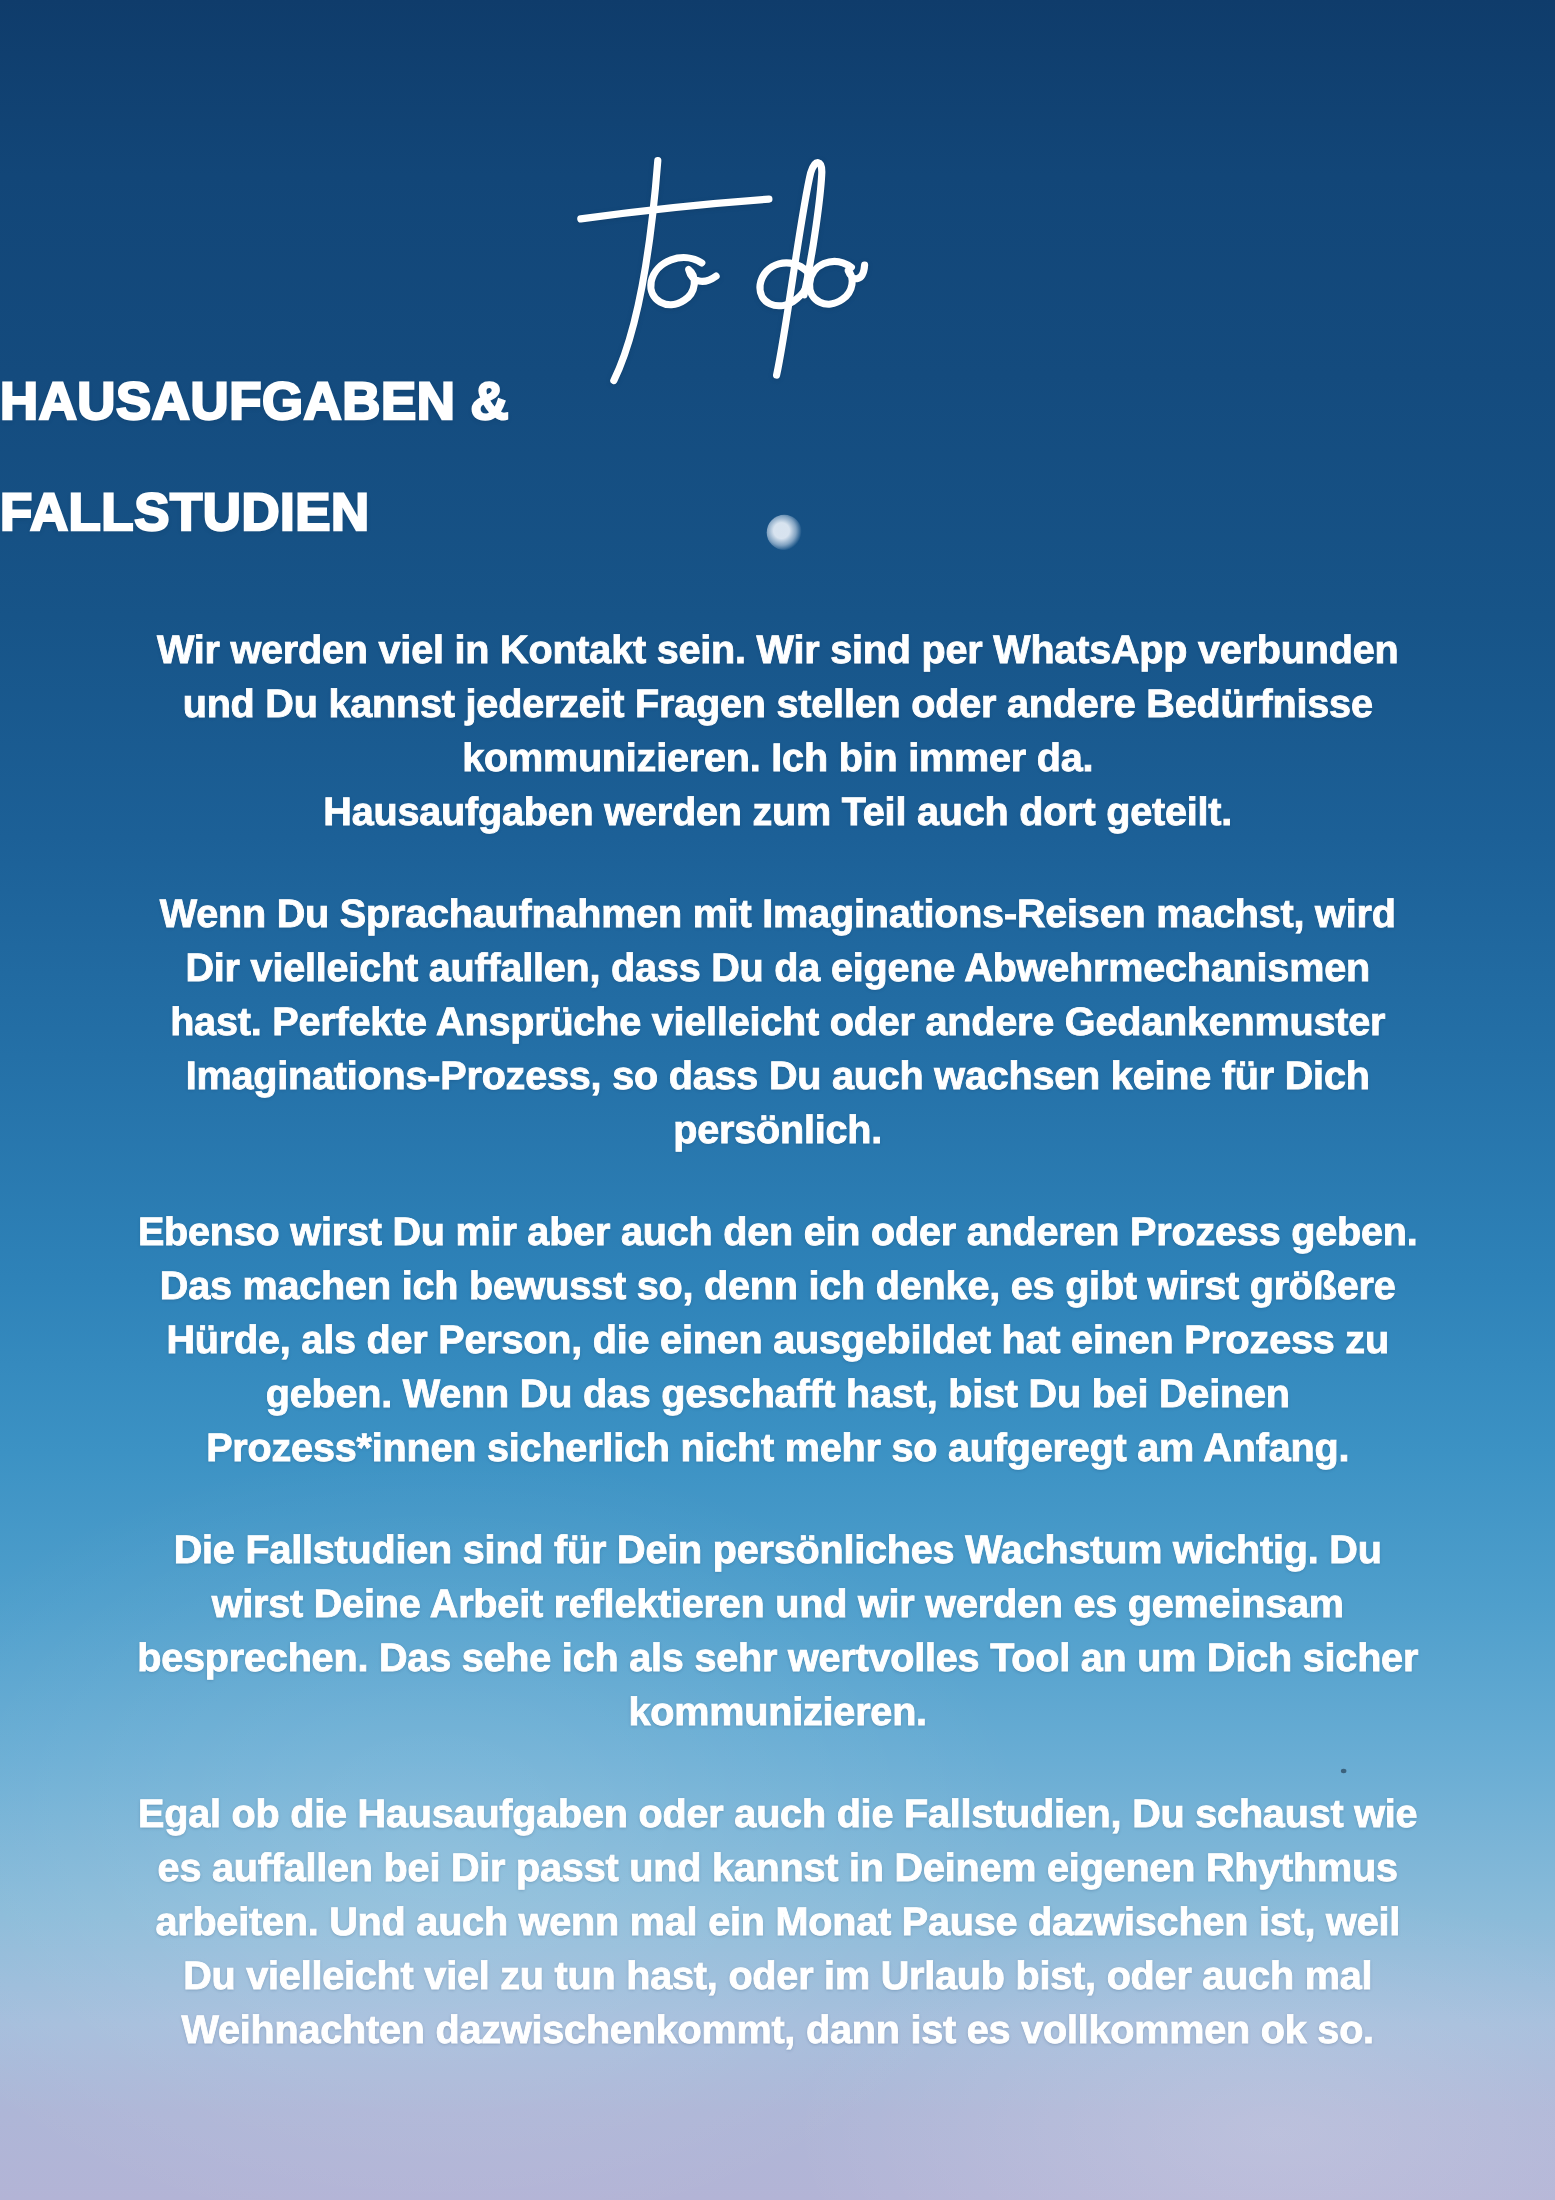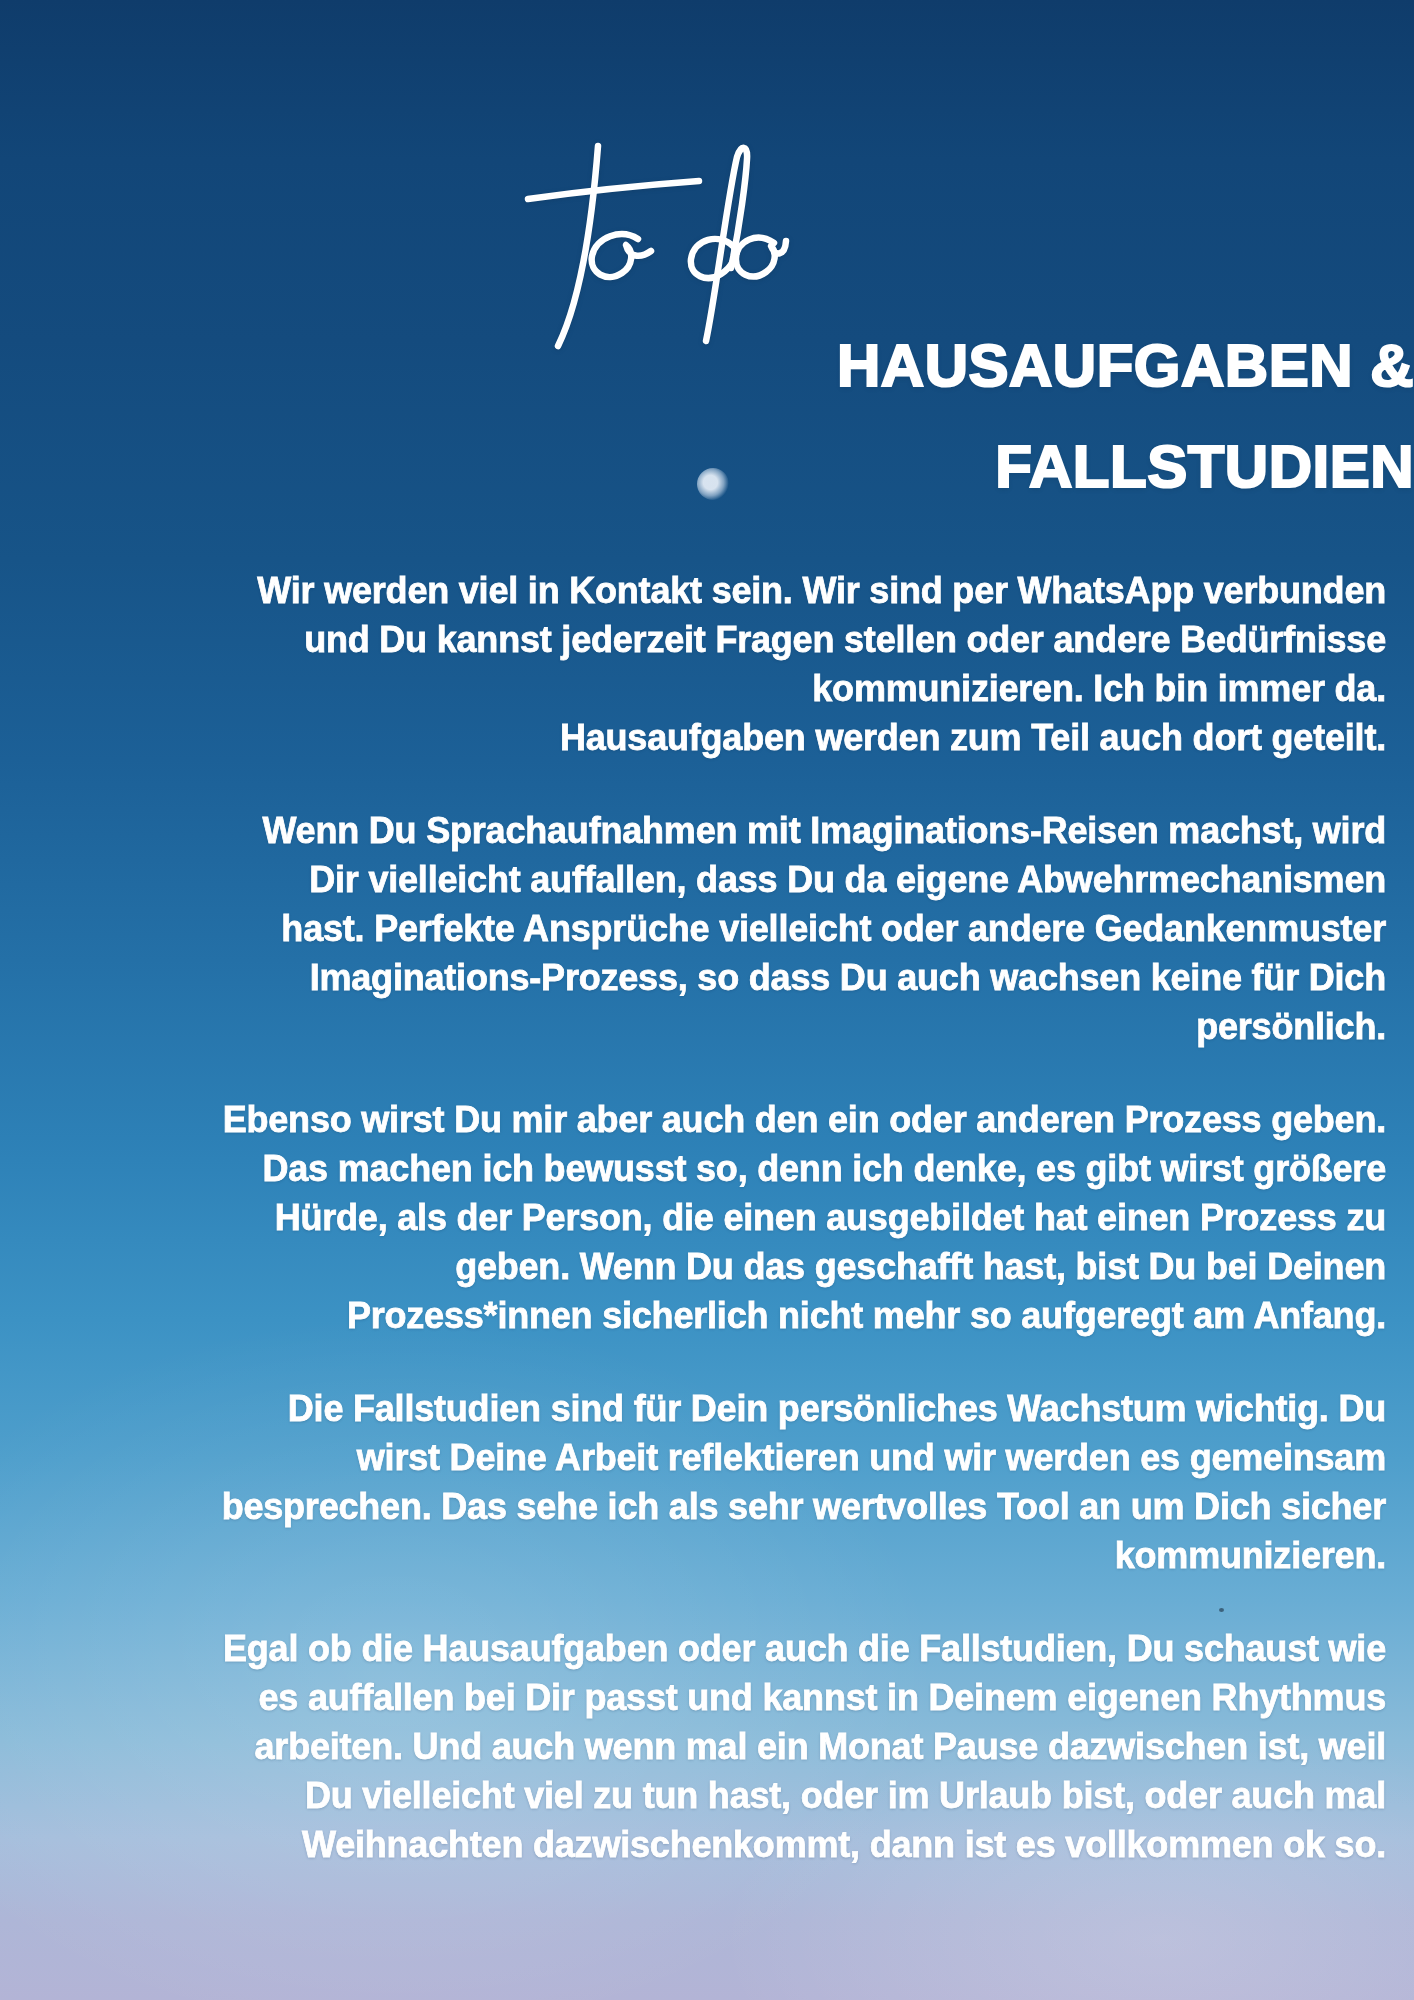--- a/index.html
+++ b/index.html
@@ -53,39 +53,39 @@
   .todo-script{
     position:absolute;left:400px;top:110px;width:440px;height:250px;z-index:3;
     filter:drop-shadow(0 1px 2px rgba(8,40,70,.25));
   }
   .sr-only{
     position:absolute;width:1px;height:1px;overflow:hidden;
     clip:rect(0 0 0 0);white-space:nowrap;
   }
   h1.title{
     position:absolute;left:0;top:315px;width:100%;margin:0;
-    text-align:right;
-    font-size:60px;line-height:101px;font-weight:bold;
+    text-align:left;
+    font-size:48px;line-height:101px;font-weight:bold;
     letter-spacing:0.5px;
     -webkit-text-stroke:2.2px #ffffff;
     text-shadow:0 2px 5px rgba(8,40,70,.22);
     z-index:2;
   }
   .title .title-line{display:block;}
   .body-text{
     position:absolute;left:0;top:566px;width:100%;
     box-sizing:border-box;padding:0 28px;
     text-align:center;
     font-size:36px;line-height:49px;font-weight:bold;
     letter-spacing:-0.2px;
     -webkit-text-stroke:0.8px #ffffff;
     text-shadow:0 1px 3px rgba(10,45,85,.28);
     z-index:2;
   }
-  .body-text p{margin:0 0 44px 0;text-align:right;}
+  .body-text p{margin:0 0 44px 0;}
   .body-text .line{display:block;white-space:nowrap;}
 </style>
 </head>
 <body>
 
 <div class="page">
   <div class="sky"></div>
   <div class="moon"></div>
   <div class="bird"></div>
 

